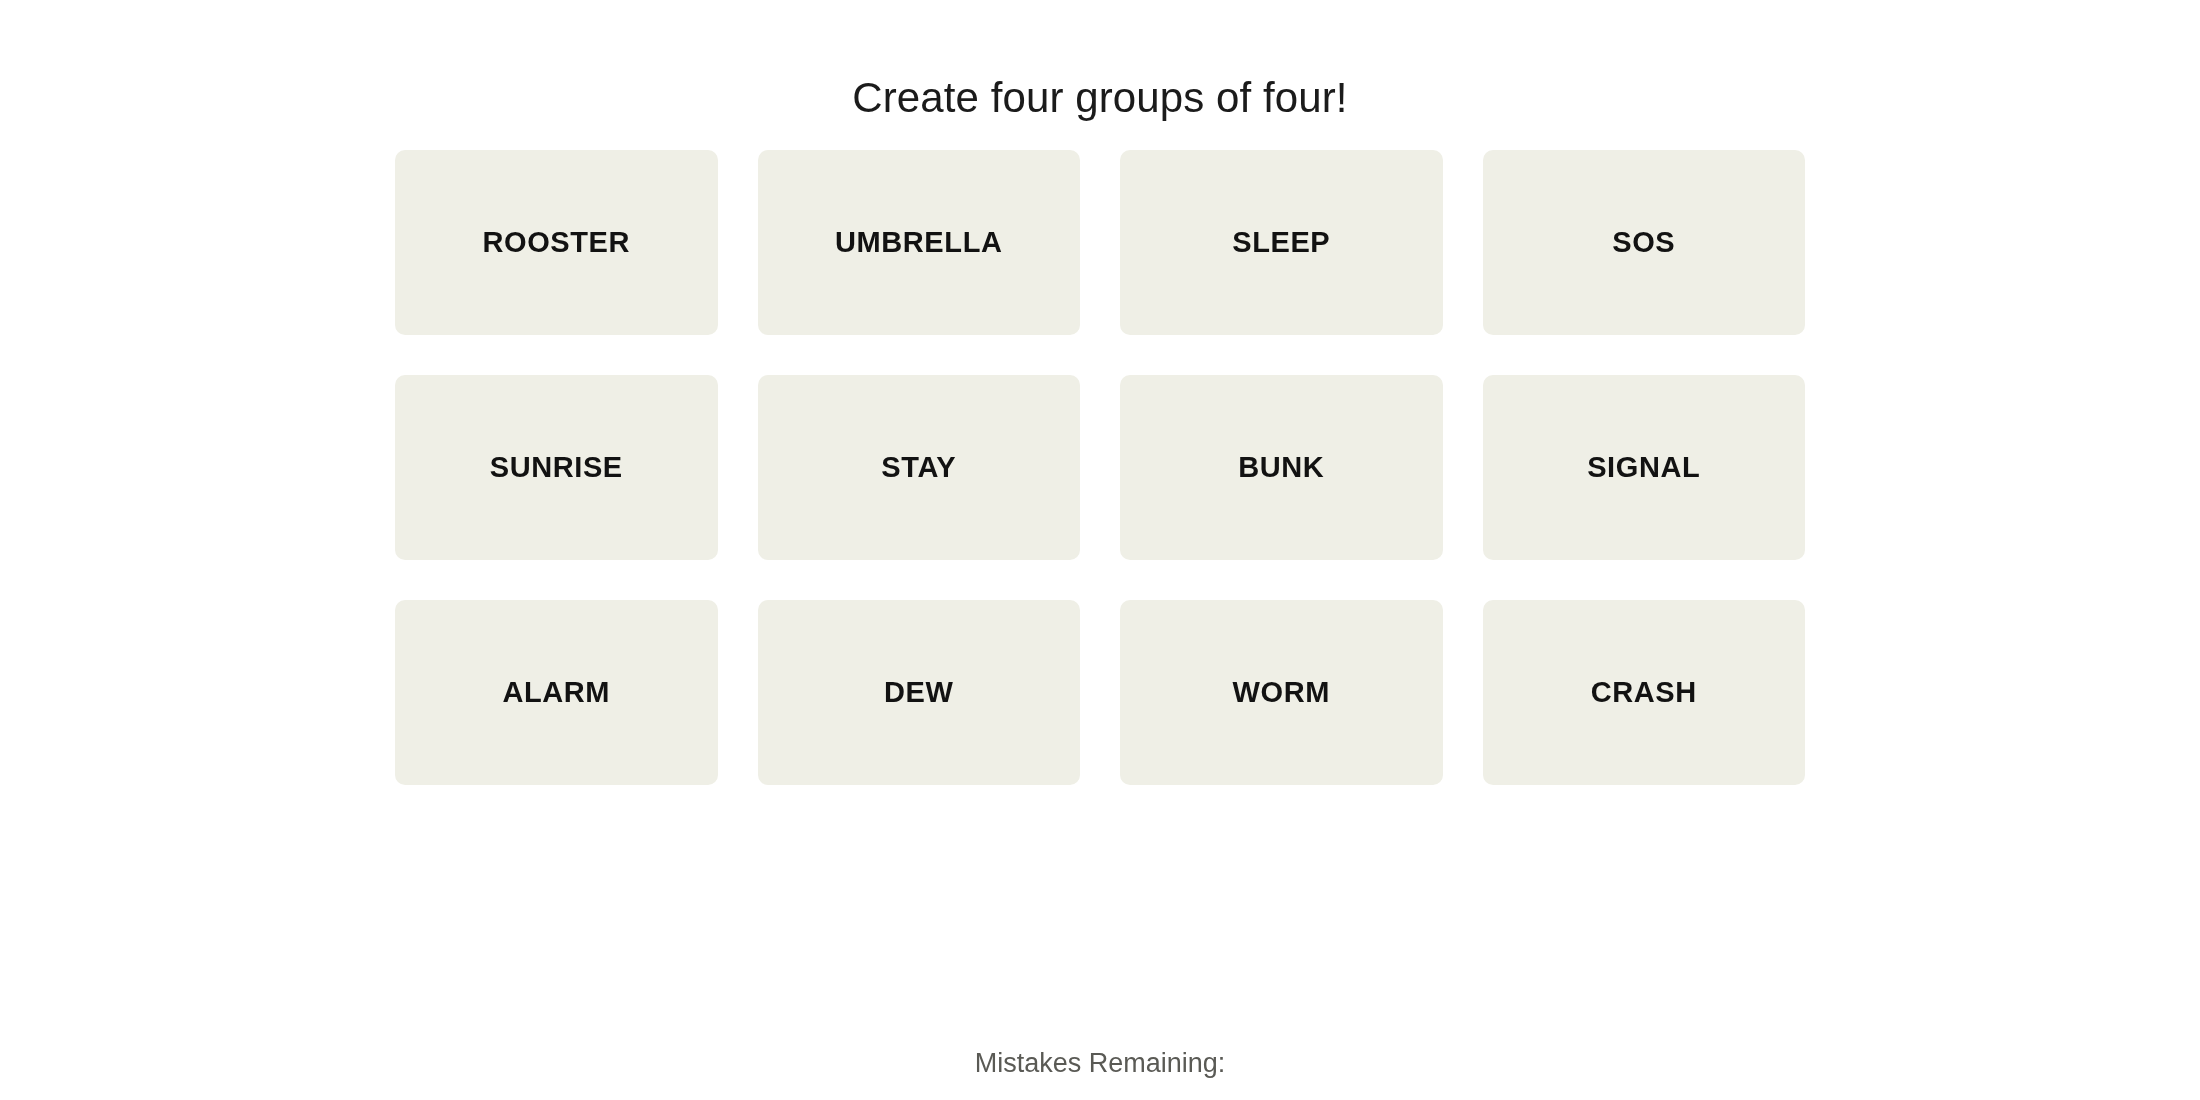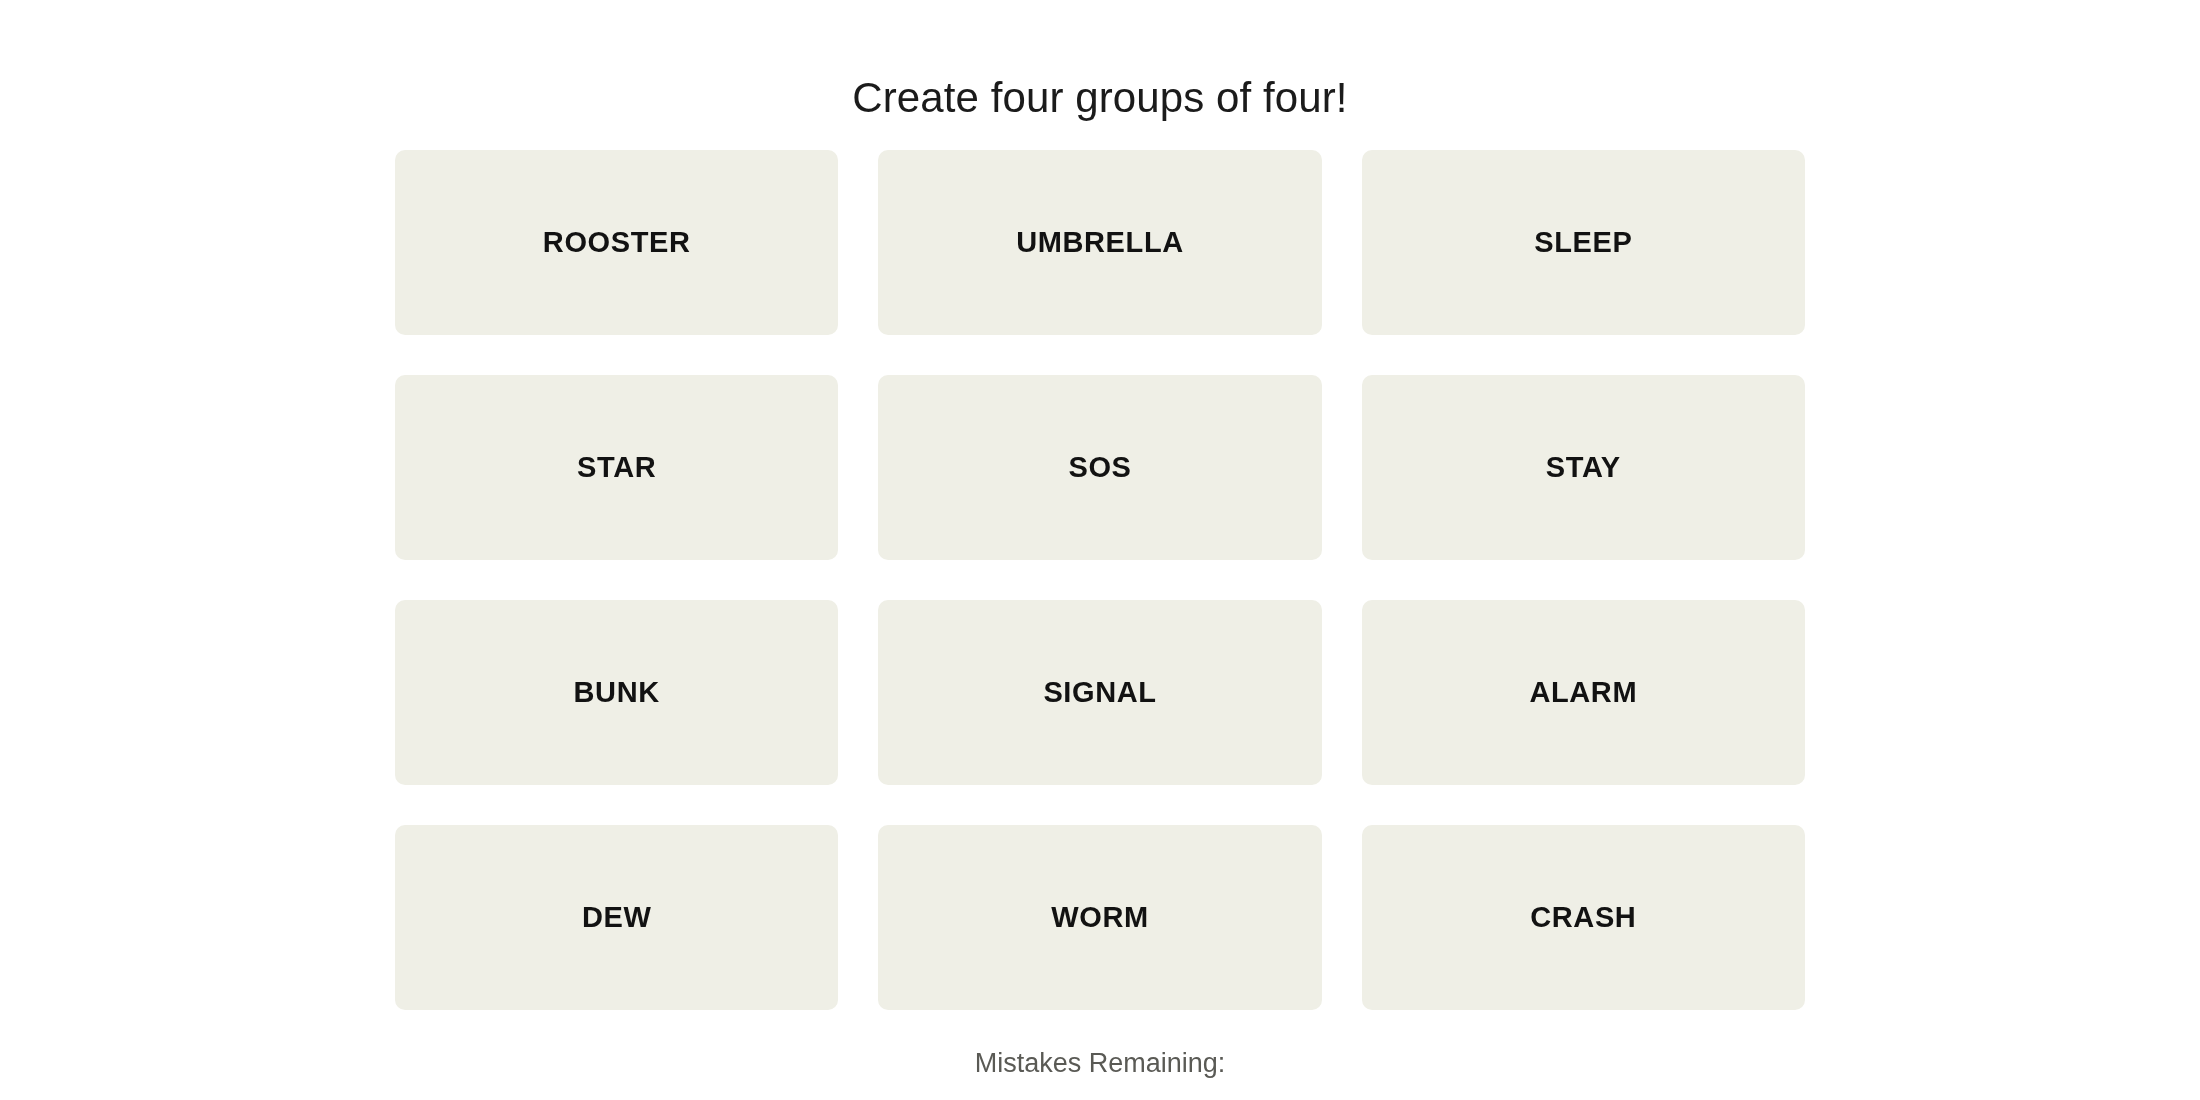--- a/index.html
+++ b/index.html
@@ -35,21 +35,21 @@
     letter-spacing: 0.1px;
     text-align: center;
     user-select: none;
   }
 
   
   .tile-grid {
     margin-top: 32px;
     width: 1410px;
     display: grid;
-    grid-template-columns: repeat(3, 1fr);
+    grid-template-columns: repeat(4, 1fr);
     grid-template-rows: repeat(4, 185px);
     column-gap: 22px;
     row-gap: 19px;
     gap: 40px;
   }
 
   .word-tile {
     background: #efefe6;
     border-radius: 10px;
     border: none;
@@ -117,24 +117,24 @@
       <button class="word-tile">
         <span class="word-tile-label">ROOSTER</span>
       </button>
       <button class="word-tile">
         <span class="word-tile-label">UMBRELLA</span>
       </button>
       <button class="word-tile">
         <span class="word-tile-label">SLEEP</span>
       </button>
       <button class="word-tile">
-        <span class="word-tile-label">STAR</span>
+        <span class="word-tile-label">SOS</span>
       </button>
       <button class="word-tile">
-        <span class="word-tile-label">SOS</span>
+        <span class="word-tile-label">SUNRISE</span>
       </button>
       <button class="word-tile">
         <span class="word-tile-label">STAY</span>
       </button>
       <button class="word-tile">
         <span class="word-tile-label">BUNK</span>
       </button>
       <button class="word-tile">
         <span class="word-tile-label">SIGNAL</span>
       </button>

